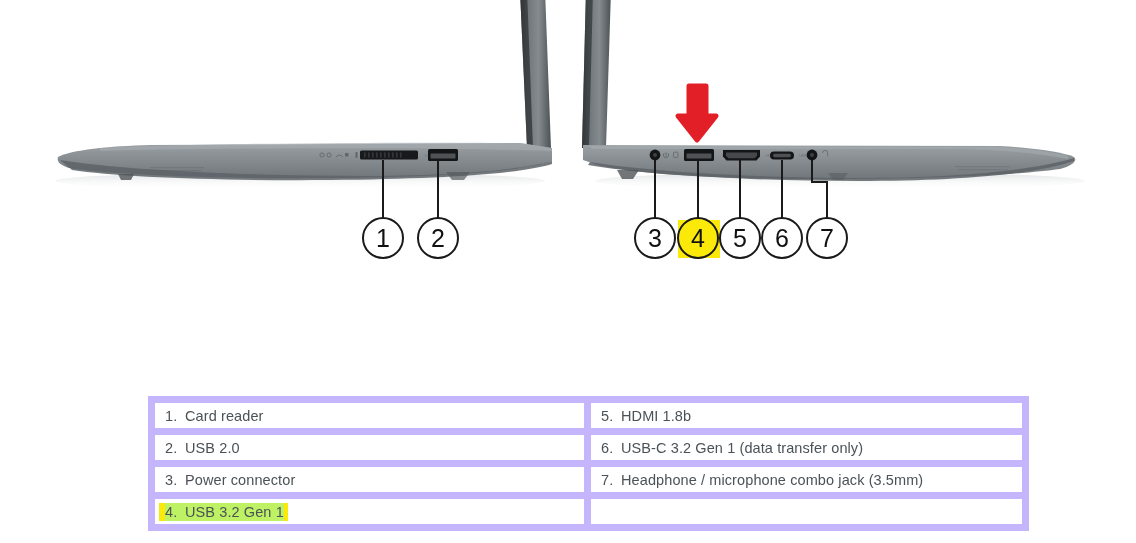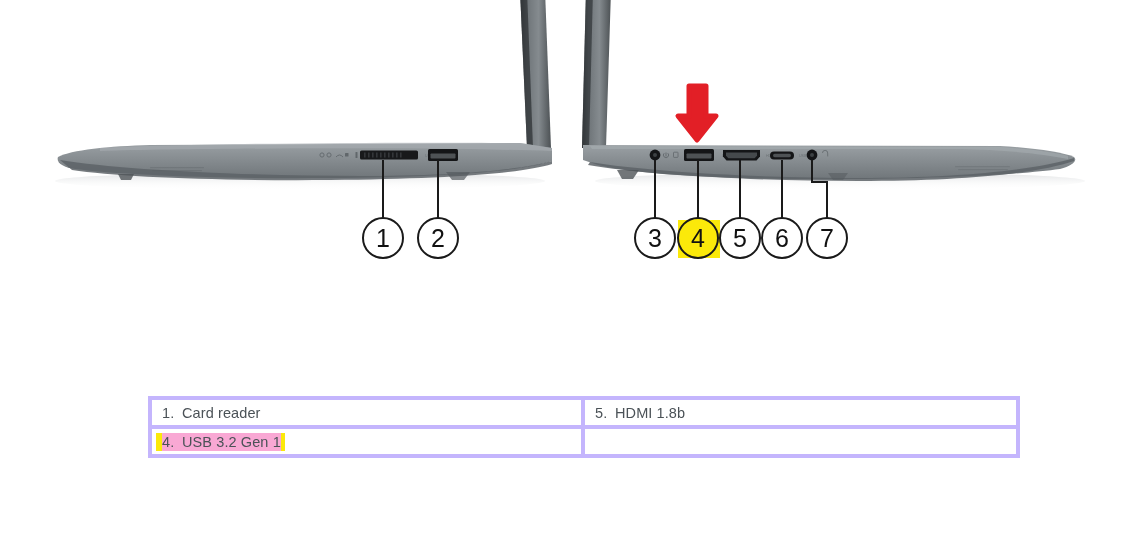--- a/index.html
+++ b/index.html
@@ -35,21 +35,21 @@
   
   #legend-table {
     position: absolute;
     left: 148px;
     top: 396px;
     width: 840px;
     border-collapse: collapse;
     table-layout: fixed;
   }
   #legend-table td {
-    border: 4px solid #c4b5fd;
+    border: 7px solid #c4b5fd;
     height: 25px;
     padding: 0 0 0 10px;
     font-size: 14.5px;
     color: #4b5257;
     font-family: "Liberation Sans", sans-serif;
     vertical-align: middle;
     letter-spacing: 0.1px;
     white-space: nowrap;
   }
   #legend-table td.col-left  { width: 419px; }
@@ -58,21 +58,21 @@
   .row-num {
     display: inline-block;
     width: 20px;
     color: #4b5257;
   }
   .cell-inner {
     display: inline-block;
     padding: 1px 0;
   }
   td.hl-cell .cell-inner {
-    background: #f9a8d4;
+    background: #bef264;
     box-shadow: 4px 0 0 0 #fbe90a, -6px 0 0 0 #fbe90a;
   }
 
   
   .callout {
     position: absolute;
     width: 42px;
     height: 42px;
     border: 2.2px solid #1a1a1a;
     border-radius: 50%;
@@ -303,20 +303,44 @@
             <span class="row-num">1.</span><span>Card reader</span>
           </span>
         </td>
         <td class="col-right">
           <span class="cell-inner">
             <span class="row-num">5.</span><span>HDMI 1.8b</span>
           </span>
         </td>
       </tr>
       <tr>
+        <td class="col-left">
+          <span class="cell-inner">
+            <span class="row-num">2.</span><span>USB 2.0</span>
+          </span>
+        </td>
+        <td class="col-right">
+          <span class="cell-inner">
+            <span class="row-num">6.</span><span>USB-C 3.2 Gen 1 (data transfer only)</span>
+          </span>
+        </td>
+      </tr>
+      <tr>
+        <td class="col-left">
+          <span class="cell-inner">
+            <span class="row-num">3.</span><span>Power connector</span>
+          </span>
+        </td>
+        <td class="col-right">
+          <span class="cell-inner">
+            <span class="row-num">7.</span><span>Headphone / microphone combo jack (3.5mm)</span>
+          </span>
+        </td>
+      </tr>
+      <tr>
         <td class="col-left hl-cell">
           <span class="cell-inner">
             <span class="row-num">4.</span><span>USB 3.2 Gen 1</span>
           </span>
         </td>
         <td class="col-right">
           <span class="cell-inner">
             <span class="row-num"></span><span></span>
           </span>
         </td>

